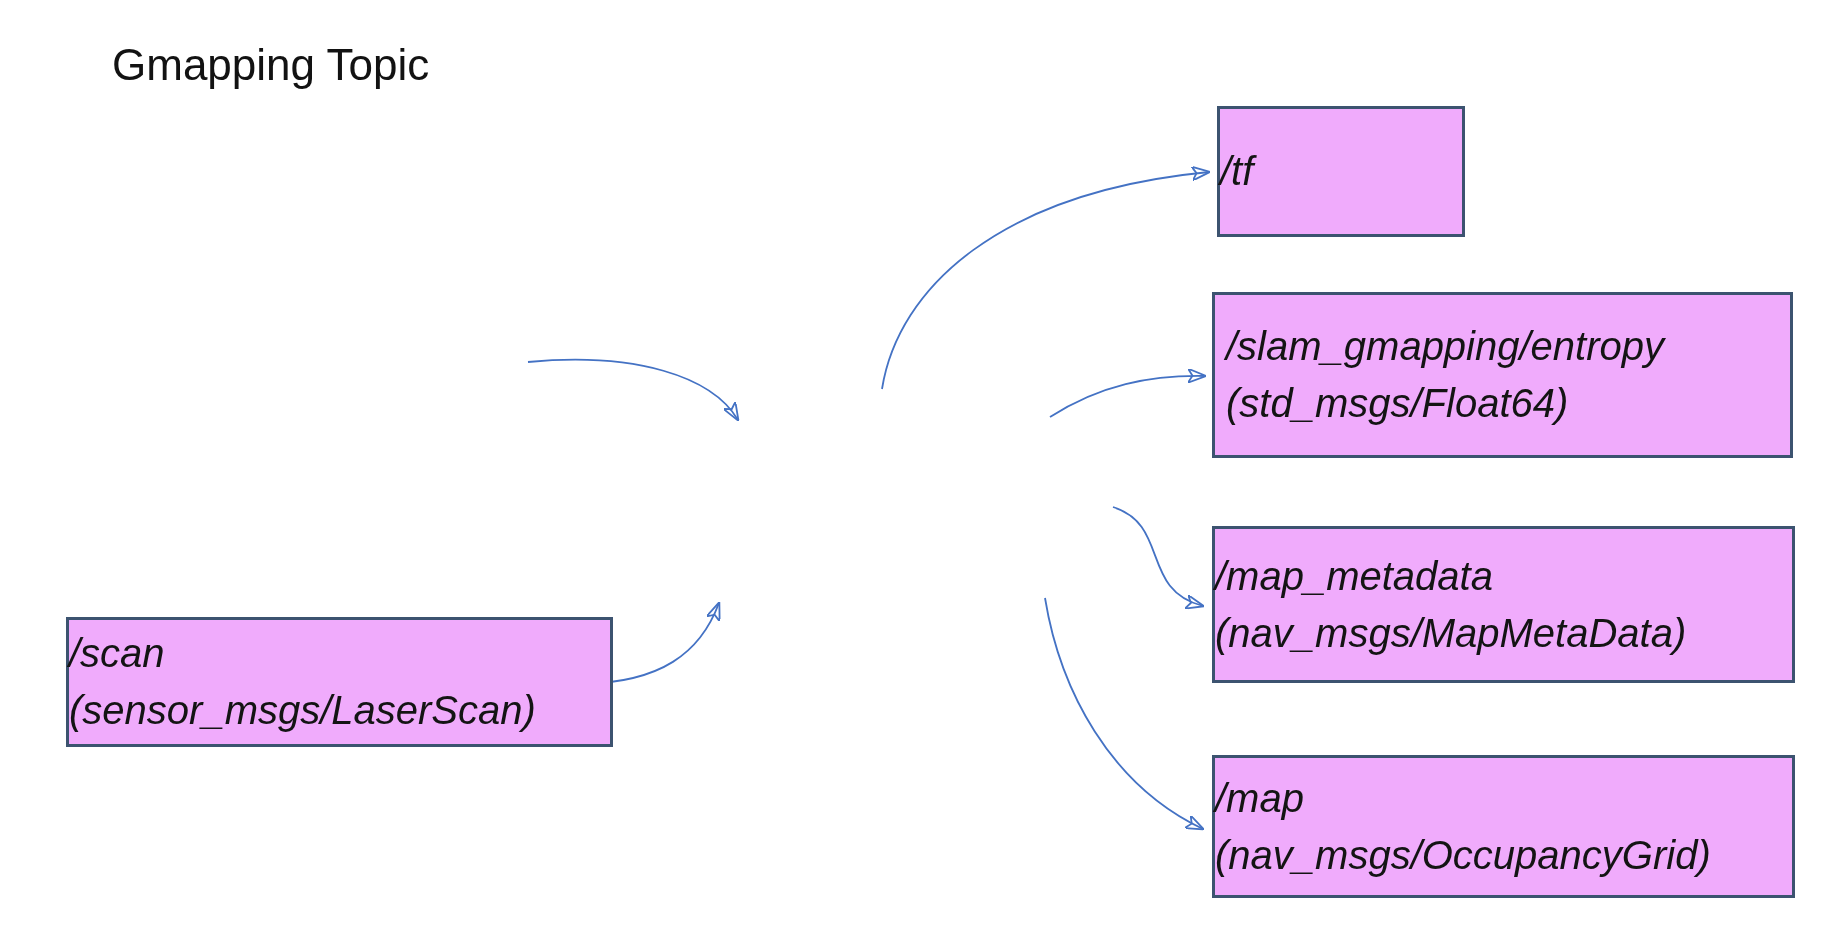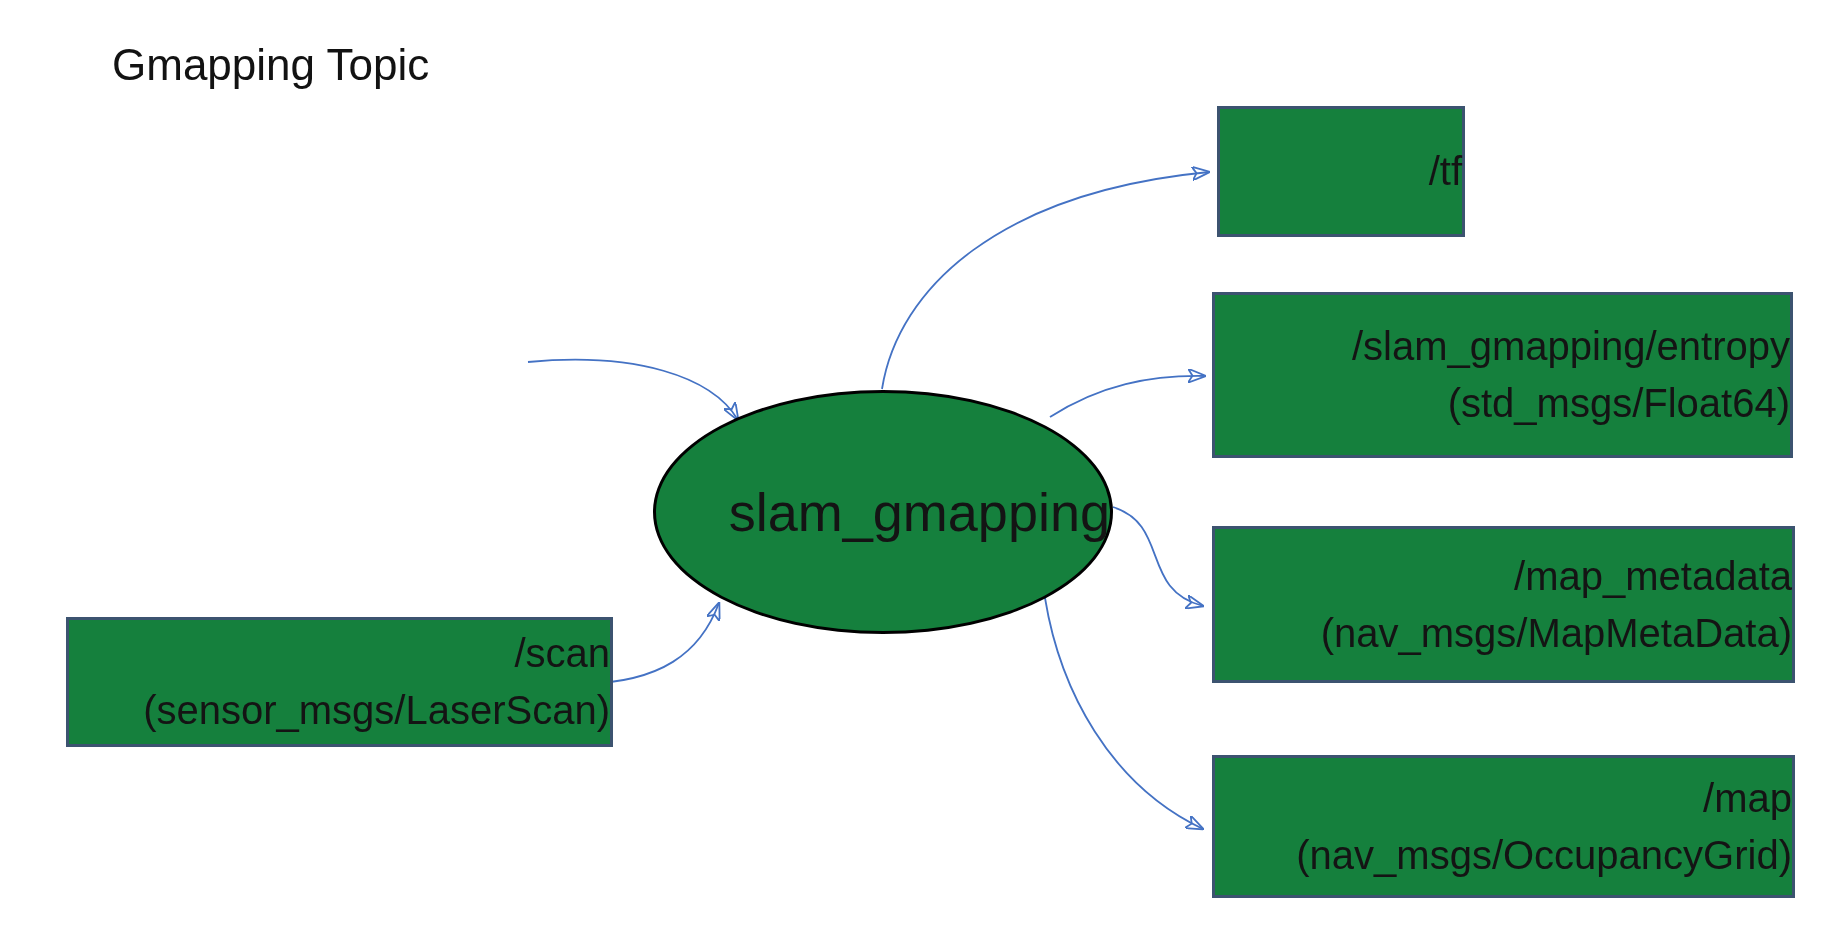--- a/index.html
+++ b/index.html
@@ -24,23 +24,24 @@
     font-weight: 400;
     color: #121212;
     white-space: nowrap;
   }
   .shape {
     position: absolute;
     box-sizing: border-box;
     display: flex;
     flex-direction: column;
     justify-content: center;
-    align-items: flex-end;
+    align-items: flex-start;
     text-align: center;
-    background: #15803d;
+    background: #f0abfc;
+    font-style: italic;
   }
   .rect {
     border: 3px solid #3c5370;
     font-size: 40px;
     line-height: 1.42;
   }
   .rect .line { display: block; white-space: nowrap; }
   .node-ellipse {
     border: 3px solid #000000;
     border-radius: 50%;
@@ -88,23 +89,20 @@
   </svg>
 
   <div class="slide-title">Gmapping Topic</div>
 
 
   <div class="shape rect" id="box-scan">
     <span class="line">/scan</span>
     <span class="line">(sensor_msgs/LaserScan)</span>
   </div>
 
-  <div class="shape node-ellipse" id="node-ellipse">
-    <span class="line">slam_gmapping</span>
-  </div>
 
   <div class="shape rect" id="box-tf">
     <span class="line">/tf</span>
   </div>
 
   <div class="shape rect" id="box-entropy">
     <span class="line">/slam_gmapping/entropy</span>
     <span class="line">(std_msgs/Float64)</span>
   </div>
 

